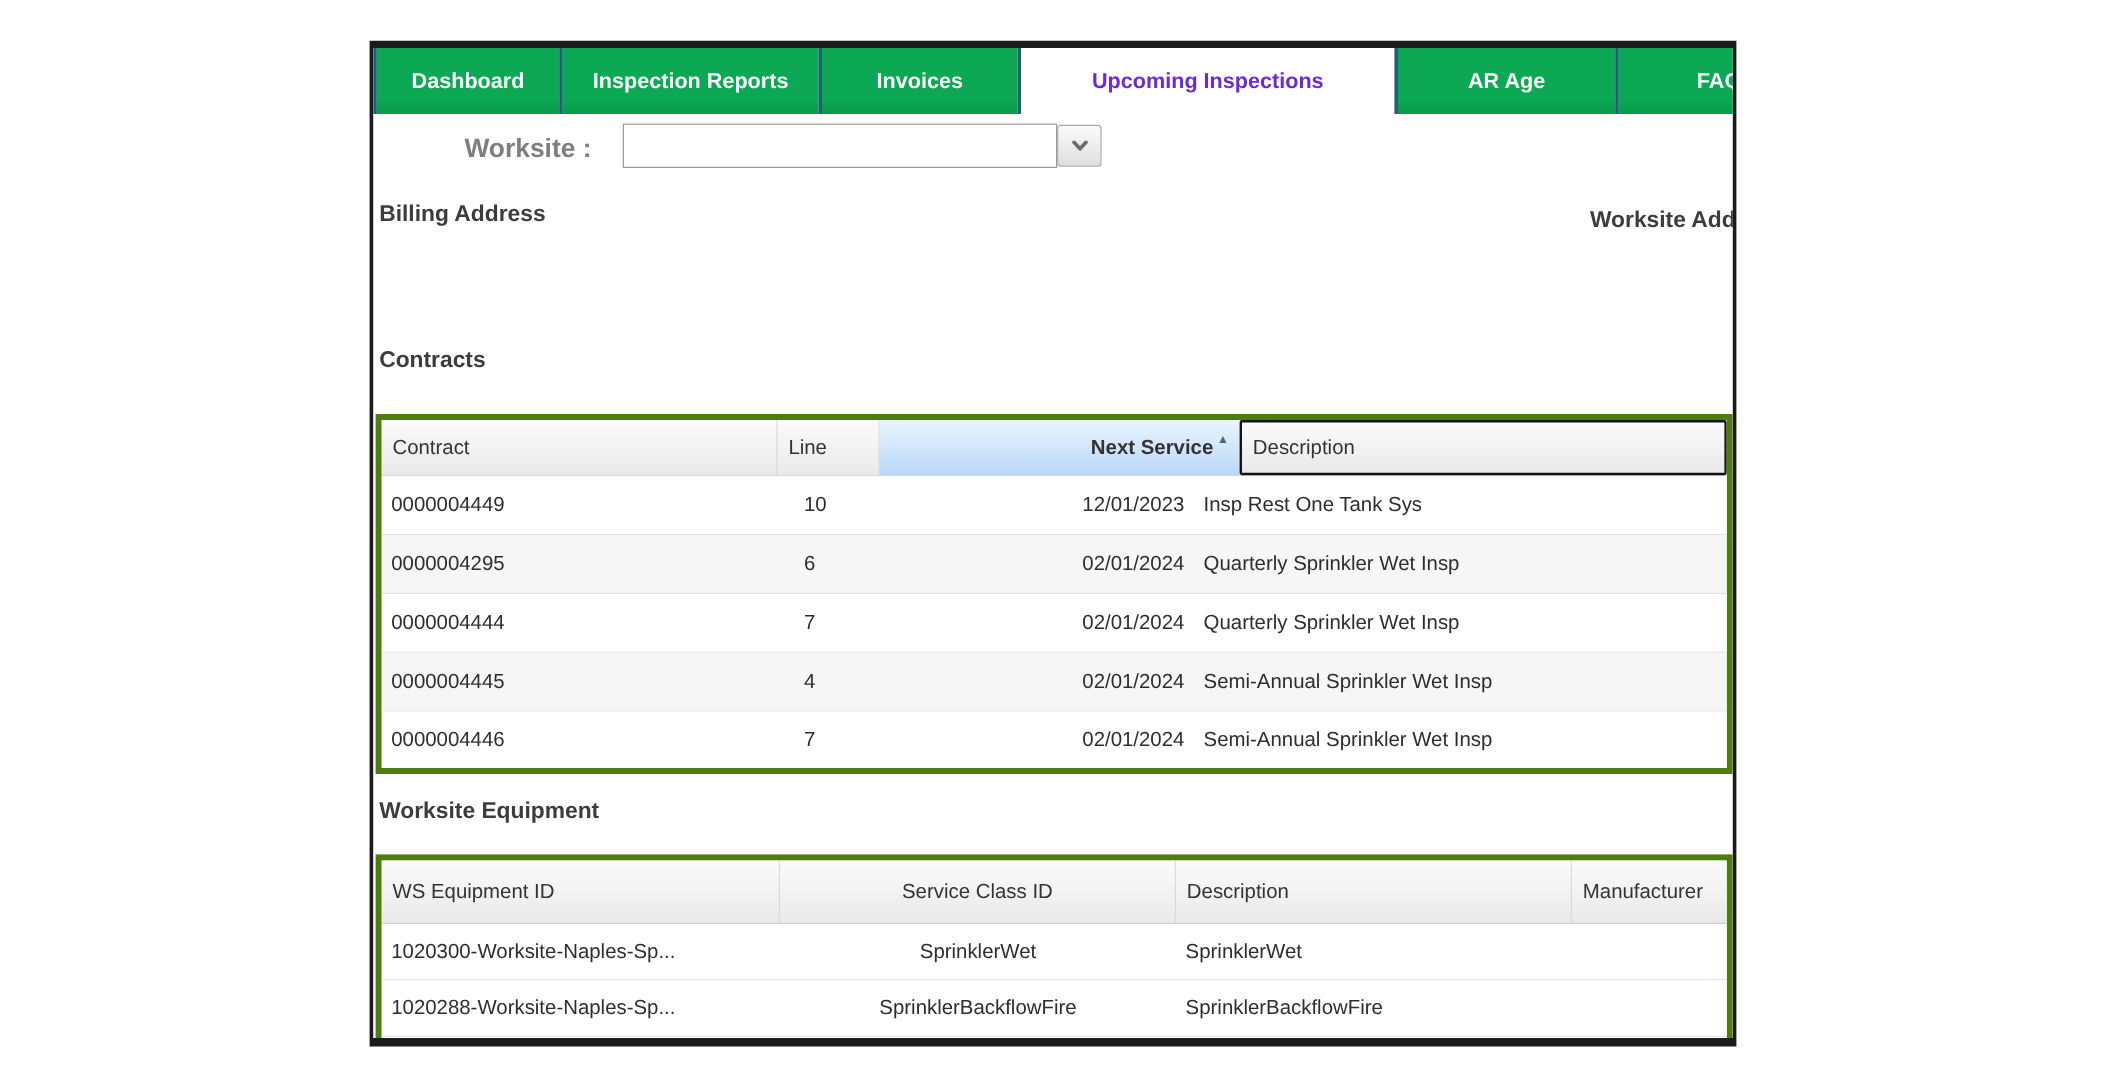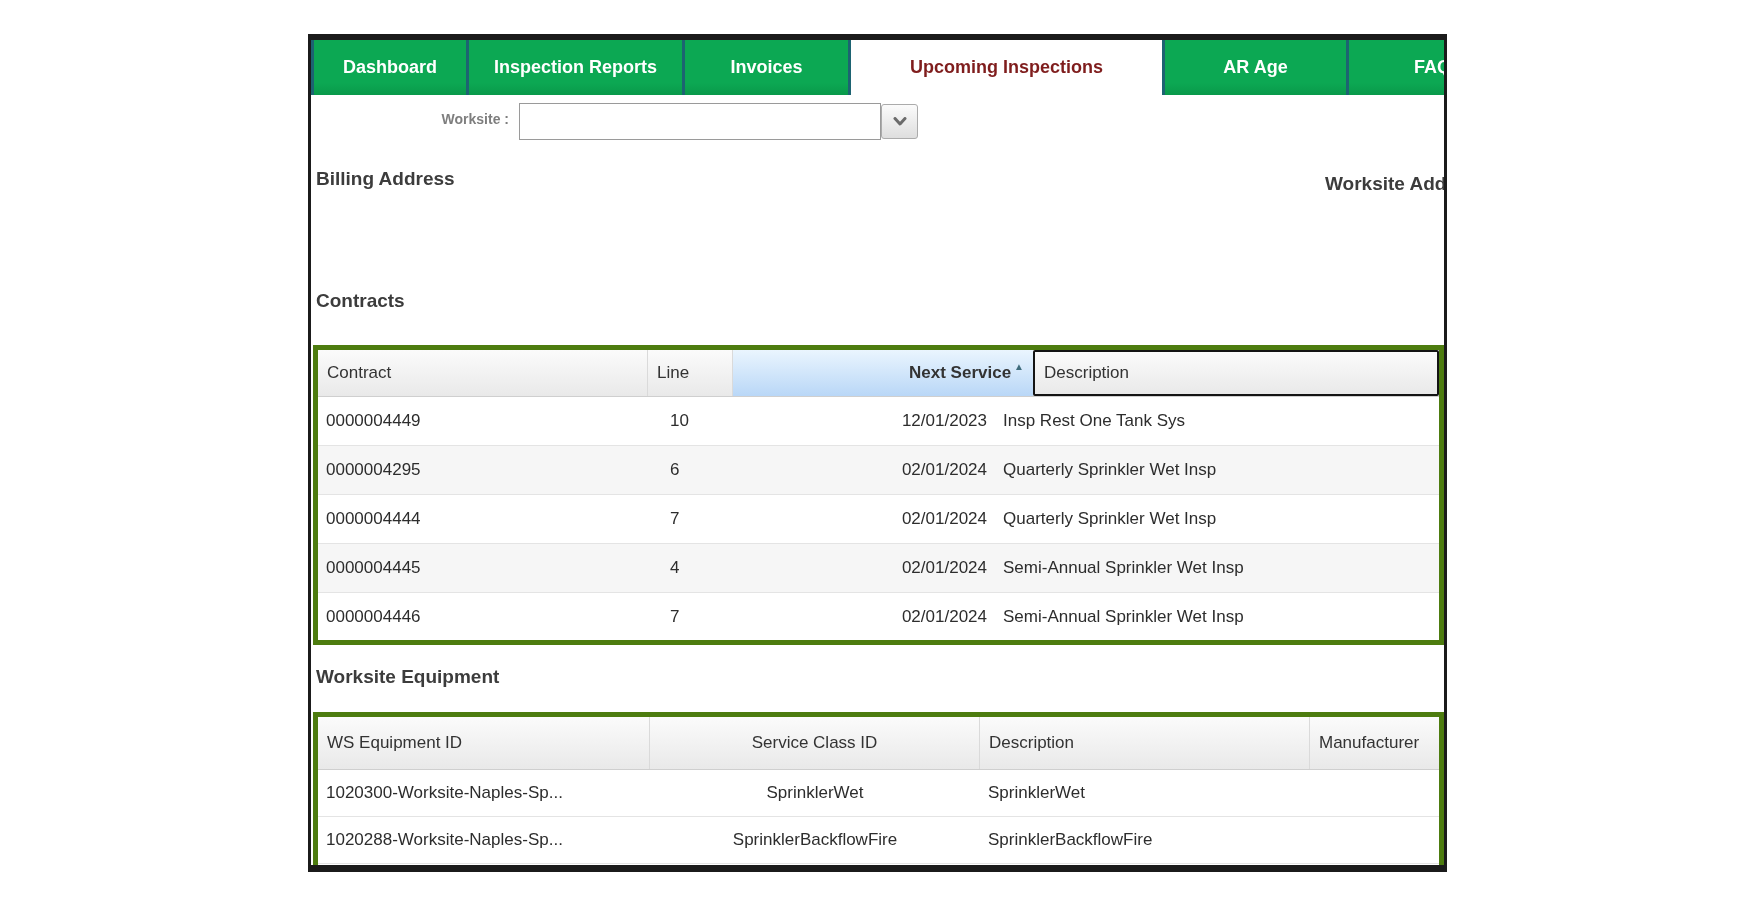--- a/index.html
+++ b/index.html
@@ -12,25 +12,25 @@
            overflow:hidden; }
   .panel-inner { position:relative; width:100%; height:100%; overflow:hidden; }
 
   
   .tabbar { position:absolute; left:0; top:0; height:55px; display:flex; }
   .tab { box-sizing:border-box; height:55px; display:flex; align-items:center; justify-content:center;
          background:linear-gradient(#0ca853 78%, #09994a);
          color:#ffffff; font-weight:bold; font-size:18px;
          border-right:3px solid #1d6372; cursor:pointer; }
   .tab:first-child { border-left:3px solid #1d6372; }
-  .tab.active { background:#ffffff; color:#7f1d1d;align-items:center; }
-
-  
-  .field-label { position:absolute; left:60px; top:71px; width:138px; text-align:right;
-                 color:#7e7e7e; font-weight:bold; font-size:14px; }
+  .tab.active { background:#ffffff; color:#6d28d9;align-items:center; }
+
+  
+  .field-label { position:absolute; left:60px; top:71px; width:138px; text-align:center;
+                 color:#7e7e7e; font-weight:bold; font-size:22px; }
   .combo { position:absolute; left:208px; top:63px; width:399px; height:37px; }
   .combo-input { position:absolute; left:0; top:0; width:362px; height:37px; box-sizing:border-box;
                  border:1px solid #9a9a9a; background:#fff; padding:0 6px; font-size:16px;
                  font-family:"Liberation Sans", sans-serif; }
   .combo-btn { position:absolute; left:362px; top:1px; width:37px; height:35px; box-sizing:border-box;
                border:1px solid #ababab; border-radius:3px;
                background:linear-gradient(#fbfbfb, #dedede);
                display:flex; align-items:center; justify-content:center; cursor:pointer; }
 
   

